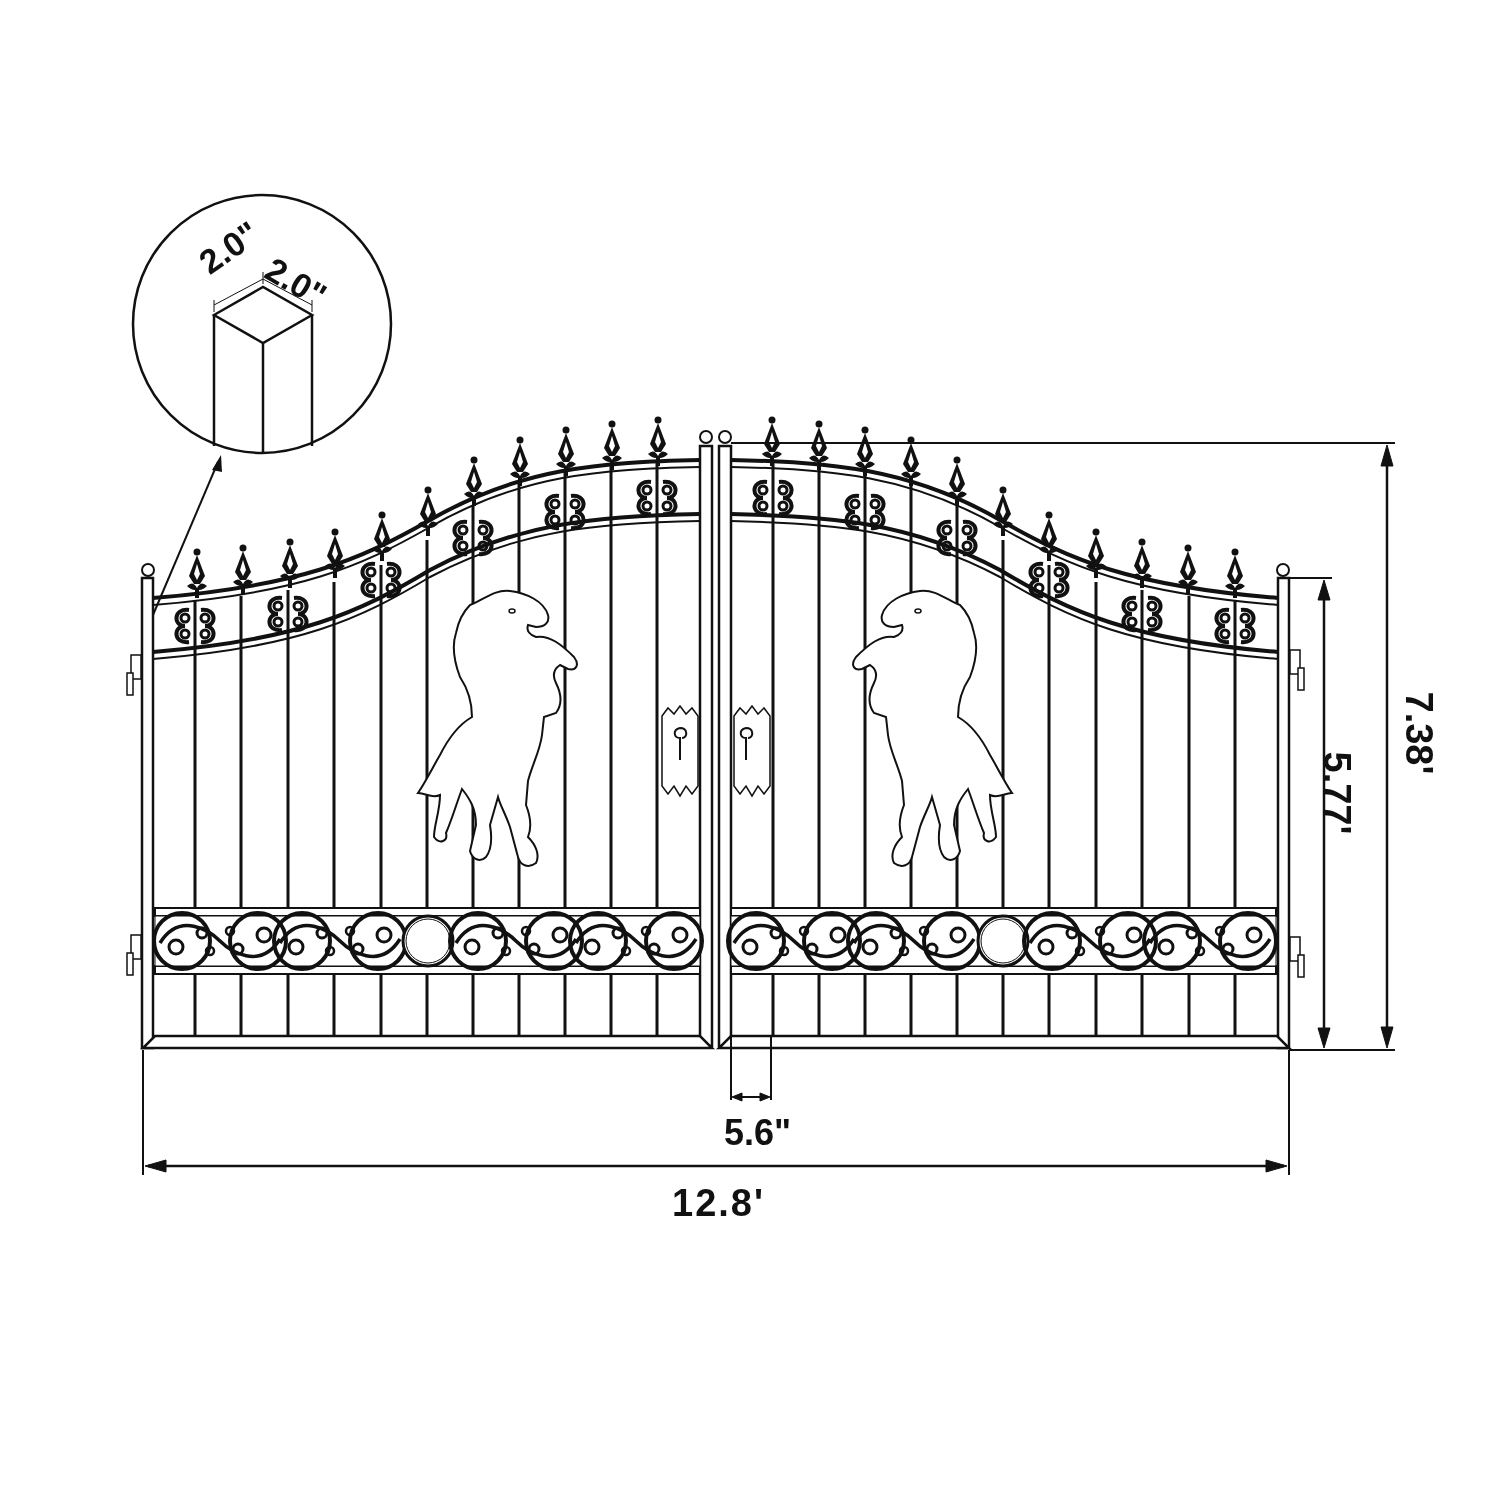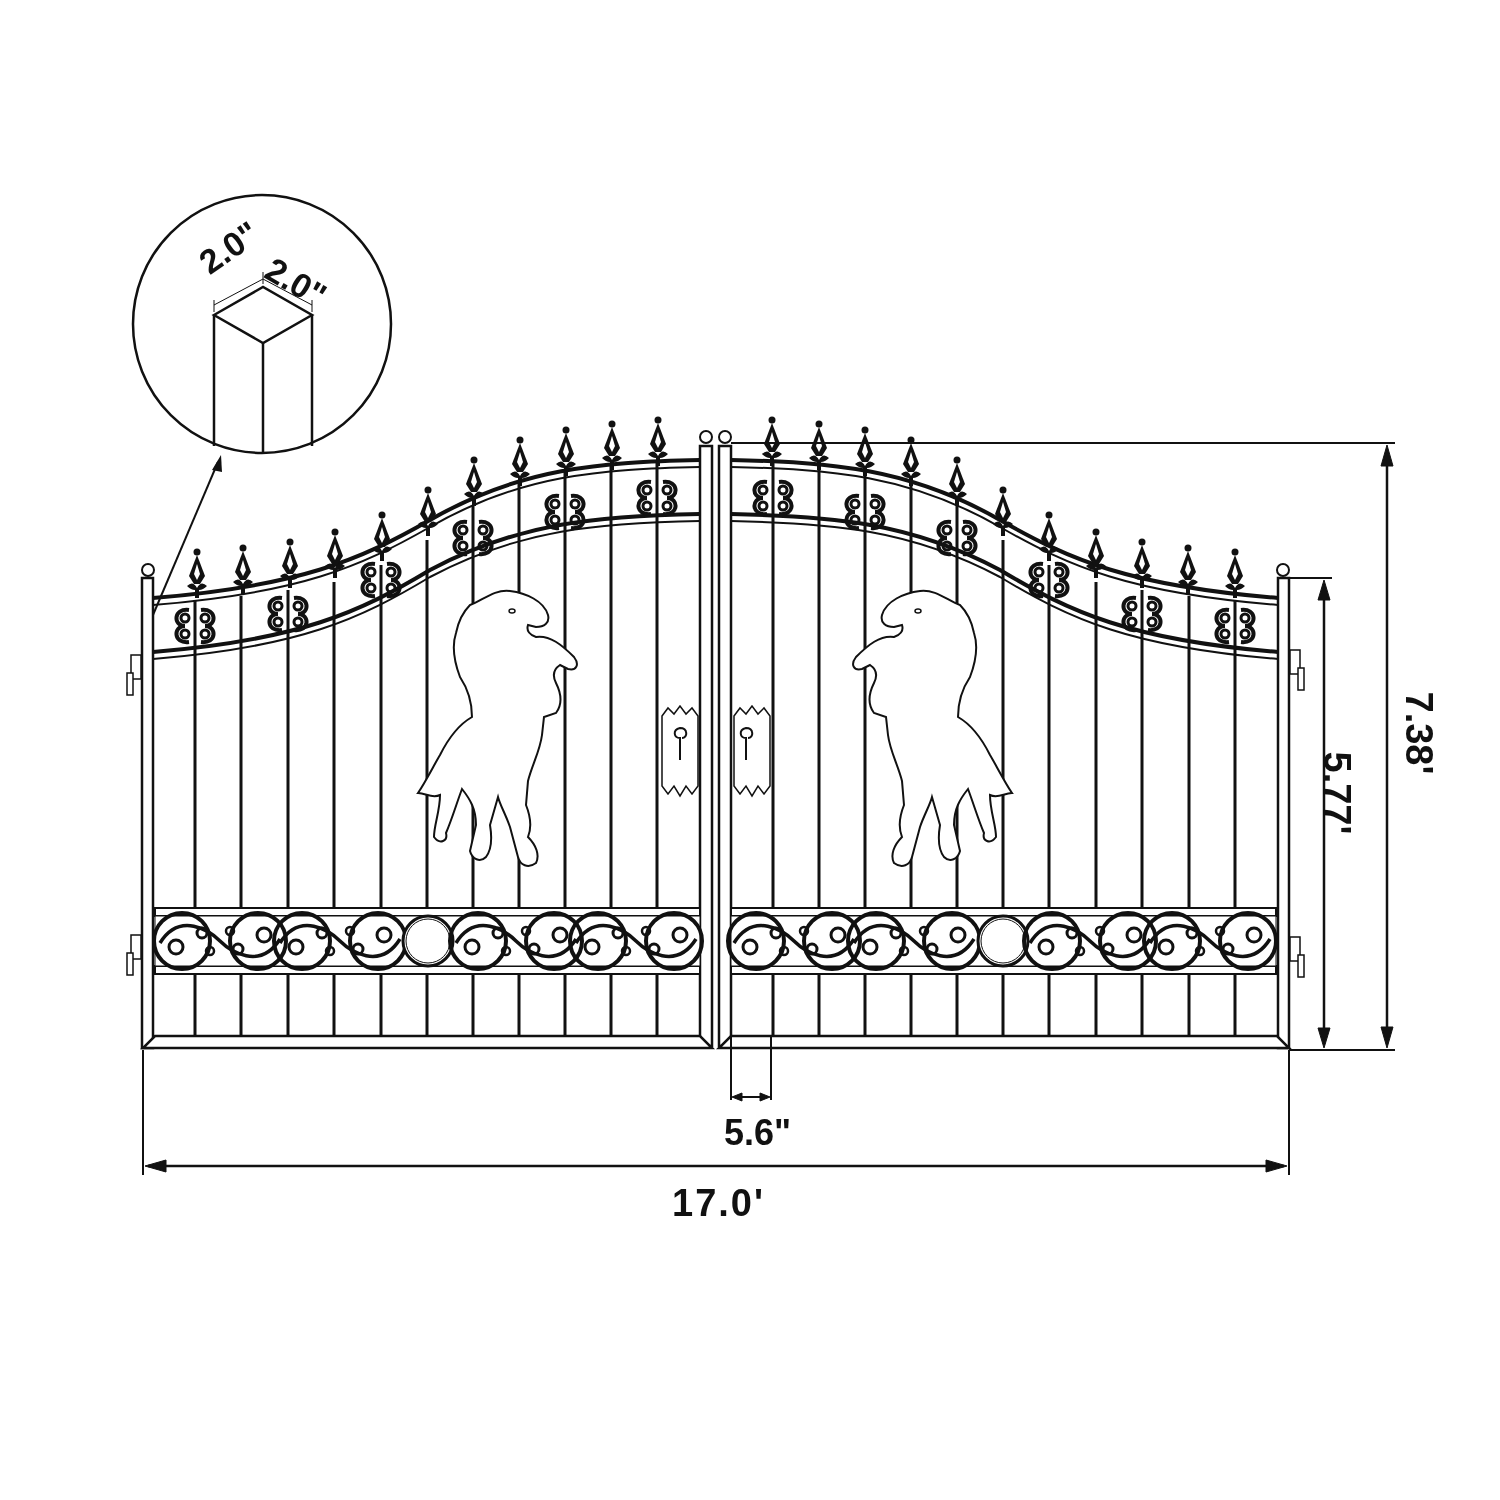--- a/index.html
+++ b/index.html
@@ -250,13 +250,13 @@
     <path d="M732,1097 L742,1093 L742,1101 Z"></path>
       <path d="M770,1097 L760,1093 L760,1101 Z"></path>
   </g>
 </svg>
 
 <div class="dim-label lbl-post-a">2.0"</div>
 <div class="dim-label lbl-post-b">2.0"</div>
 <div class="dim-label lbl-738">7.38'</div>
 <div class="dim-label lbl-577">5.77'</div>
 <div class="dim-label lbl-56">5.6"</div>
-<div class="dim-label lbl-14">17.0'</div>
+<div class="dim-label lbl-14">12.8'</div>
 
 </body></html>

